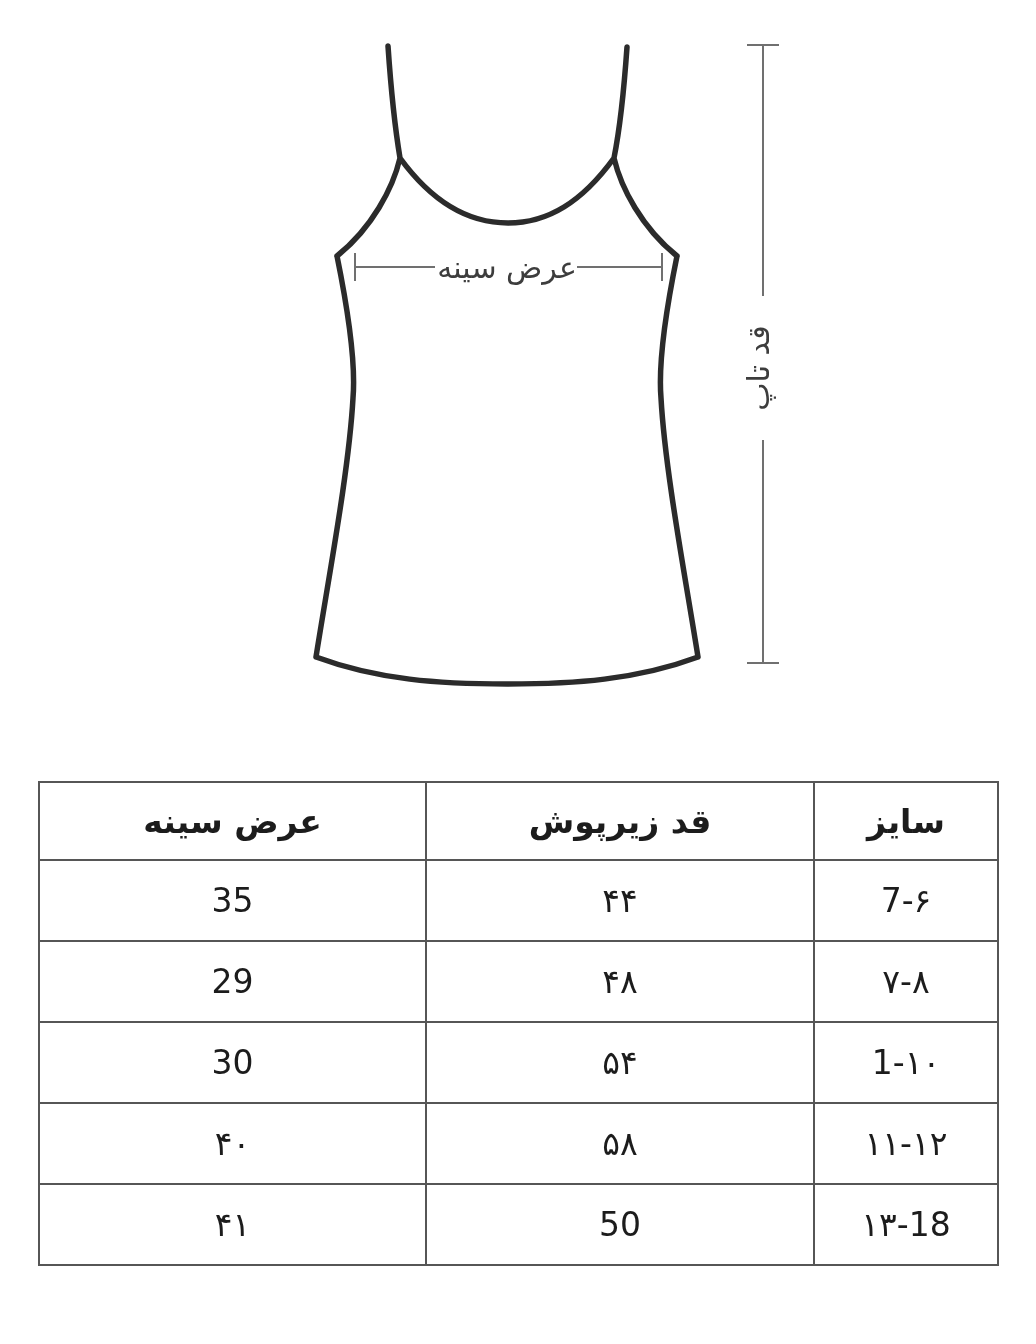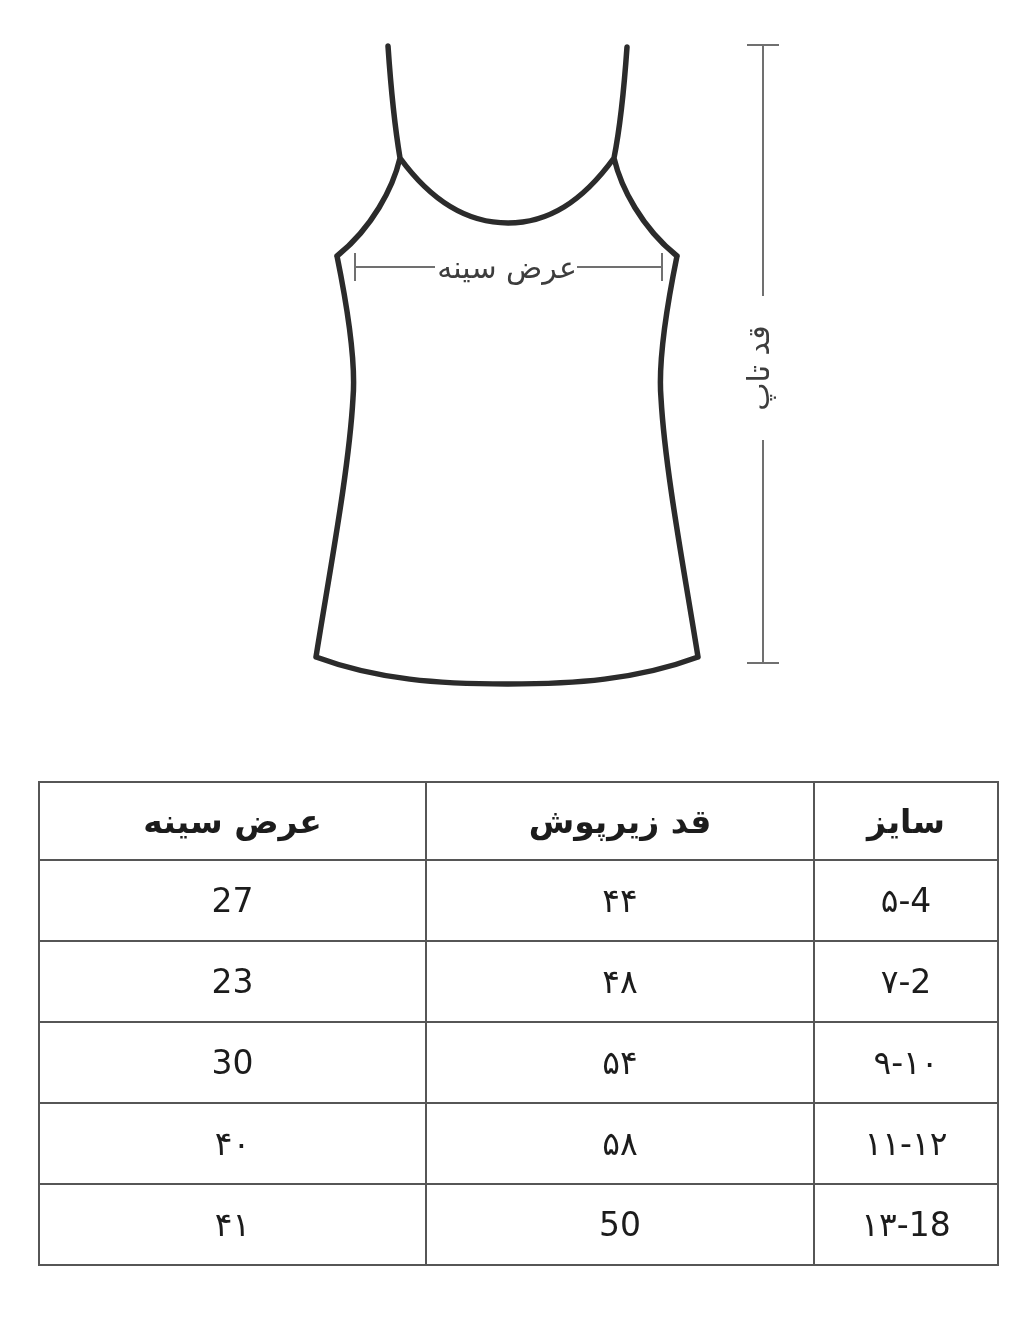--- a/index.html
+++ b/index.html
@@ -85,31 +85,31 @@
     </colgroup>
     <thead>
       <tr>
         <th>سایز</th>
         <th>قد زیرپوش</th>
         <th>عرض سینه</th>
       </tr>
     </thead>
     <tbody>
       <tr>
-        <td><span class="num" dir="ltr">۵-4</span></td>
+        <td><span class="num" dir="ltr">7-۶</span></td>
         <td>۴۴</td>
-        <td>27</td>
+        <td>35</td>
       </tr>
       <tr>
-        <td><span class="num" dir="ltr">۷-2</span></td>
+        <td><span class="num" dir="ltr">۷-۸</span></td>
         <td>۴۸</td>
-        <td>23</td>
+        <td>29</td>
       </tr>
       <tr>
-        <td><span class="num" dir="ltr">۹-۱۰</span></td>
+        <td><span class="num" dir="ltr">1-۱۰</span></td>
         <td>۵۴</td>
         <td>30</td>
       </tr>
       <tr>
         <td><span class="num" dir="ltr">۱۱-۱۲</span></td>
         <td>۵۸</td>
         <td>۴۰</td>
       </tr>
       <tr>
         <td><span class="num" dir="ltr">۱۳-18</span></td>

